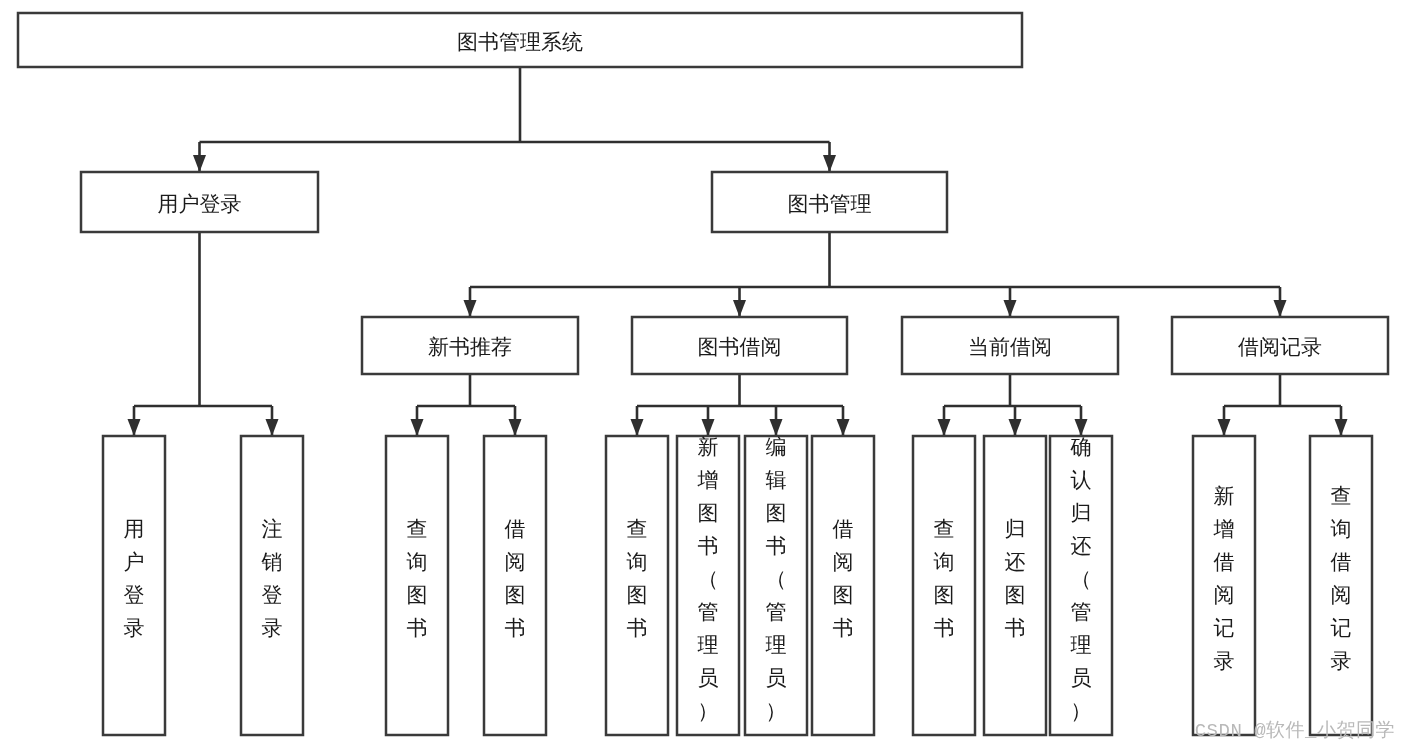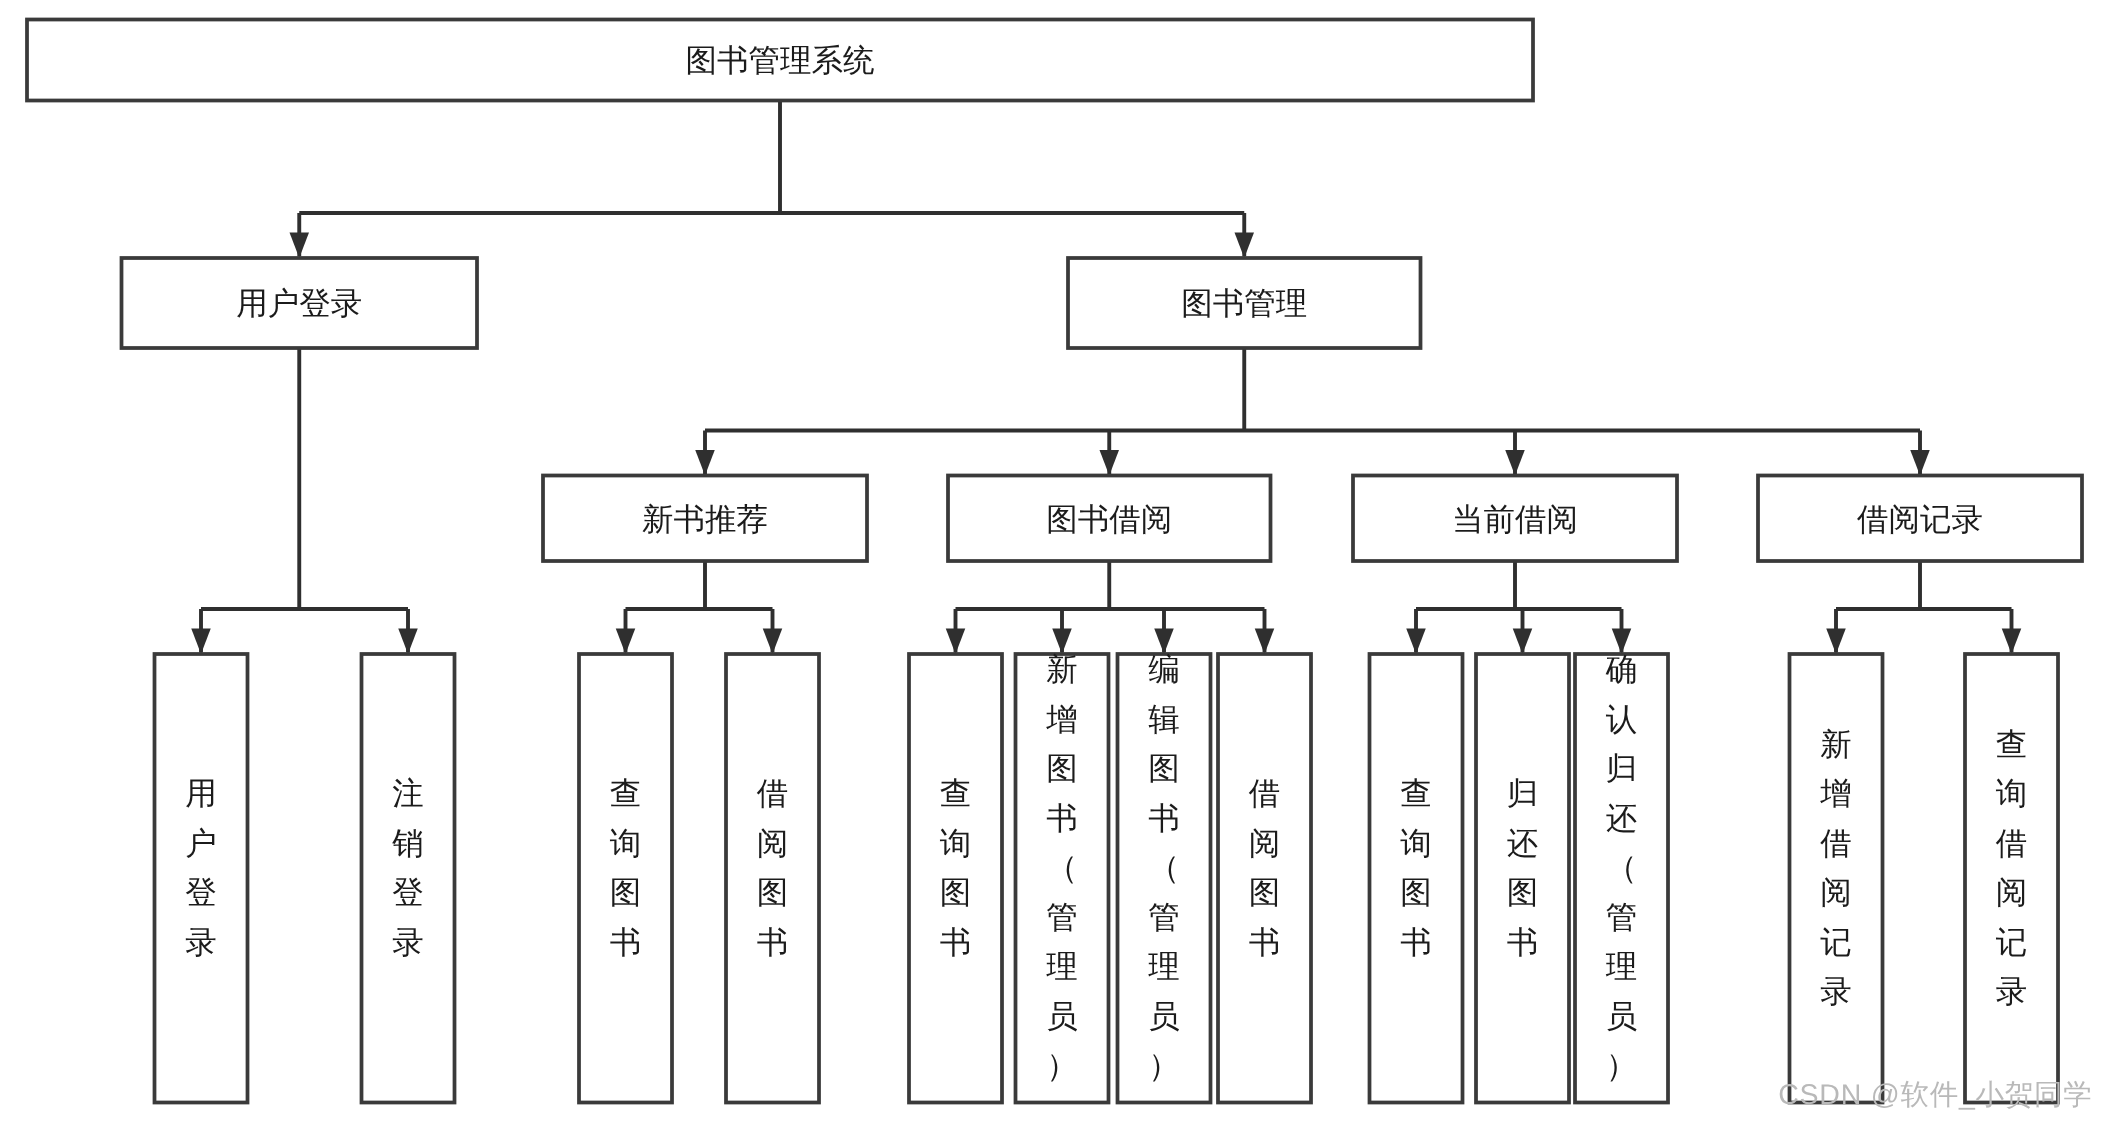--- a/index.html
+++ b/index.html
@@ -51,21 +51,21 @@
   .node-label-vertical {
     fill: #1b1b1b;
     font-family: "Liberation Sans", "DejaVu Sans", sans-serif;
     font-size: 21px;
     text-anchor: middle;
   }
   .watermark {
     position: absolute;
     right: 10px;
     bottom: 4px;
-    font-family: Liberation Sans, sans-serif;
+    font-family: Liberation Mono, monospace;
     font-size: 19px;
     color: #b9b9b9;
     letter-spacing: 0.5px;
     white-space: nowrap;
     user-select: none;
   }
 </style>
 </head>
 <body>
 

